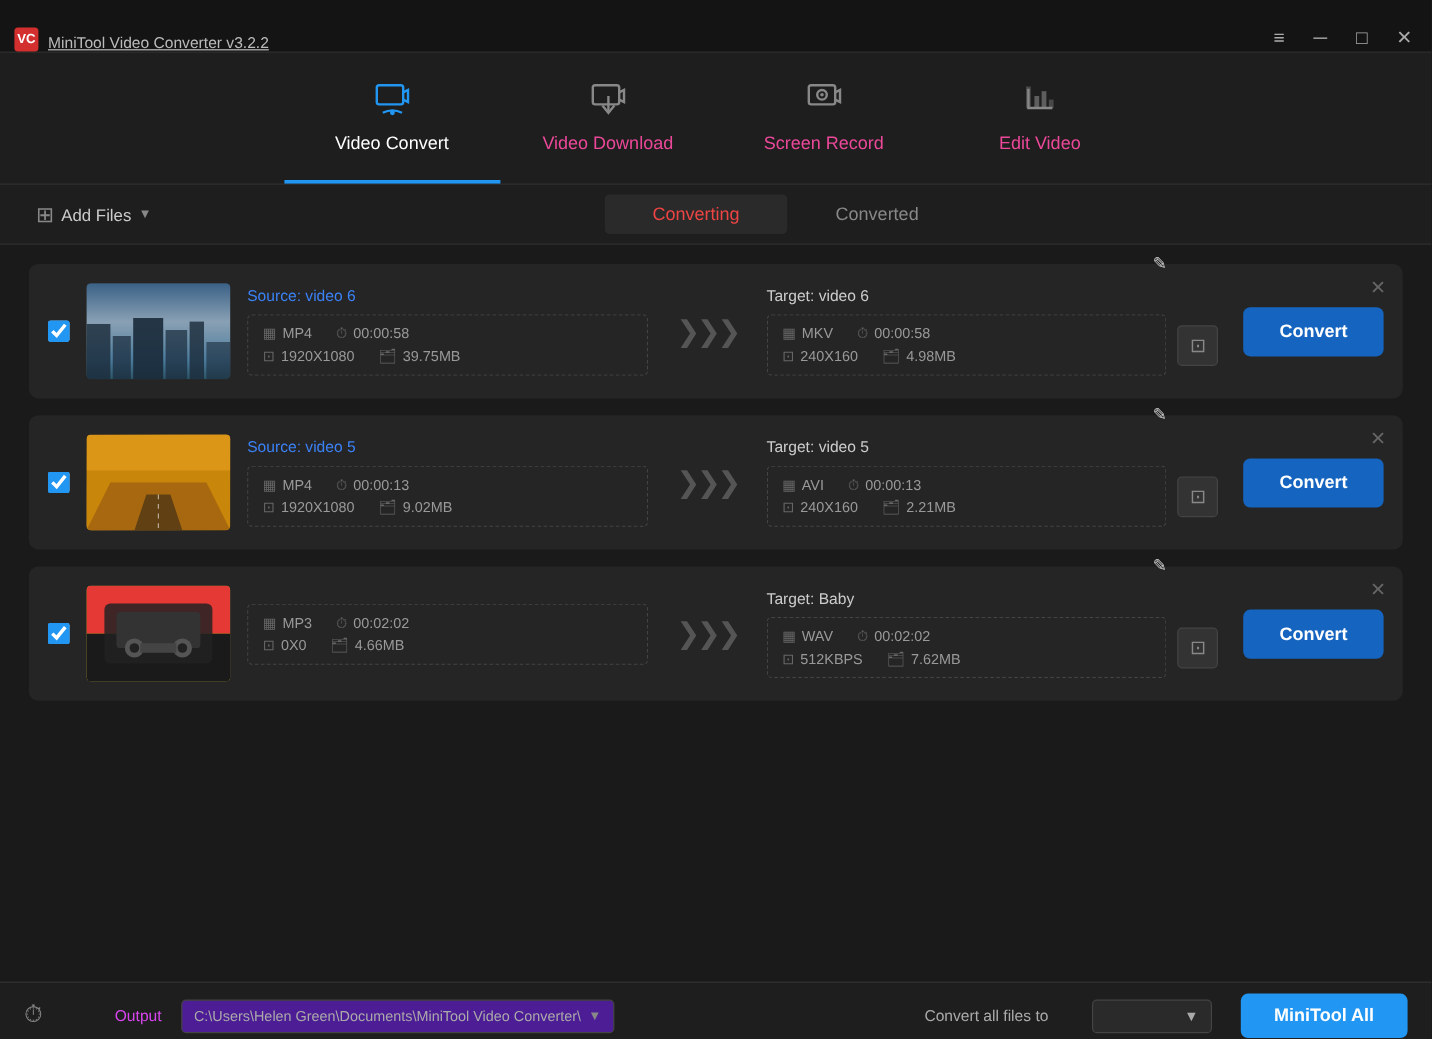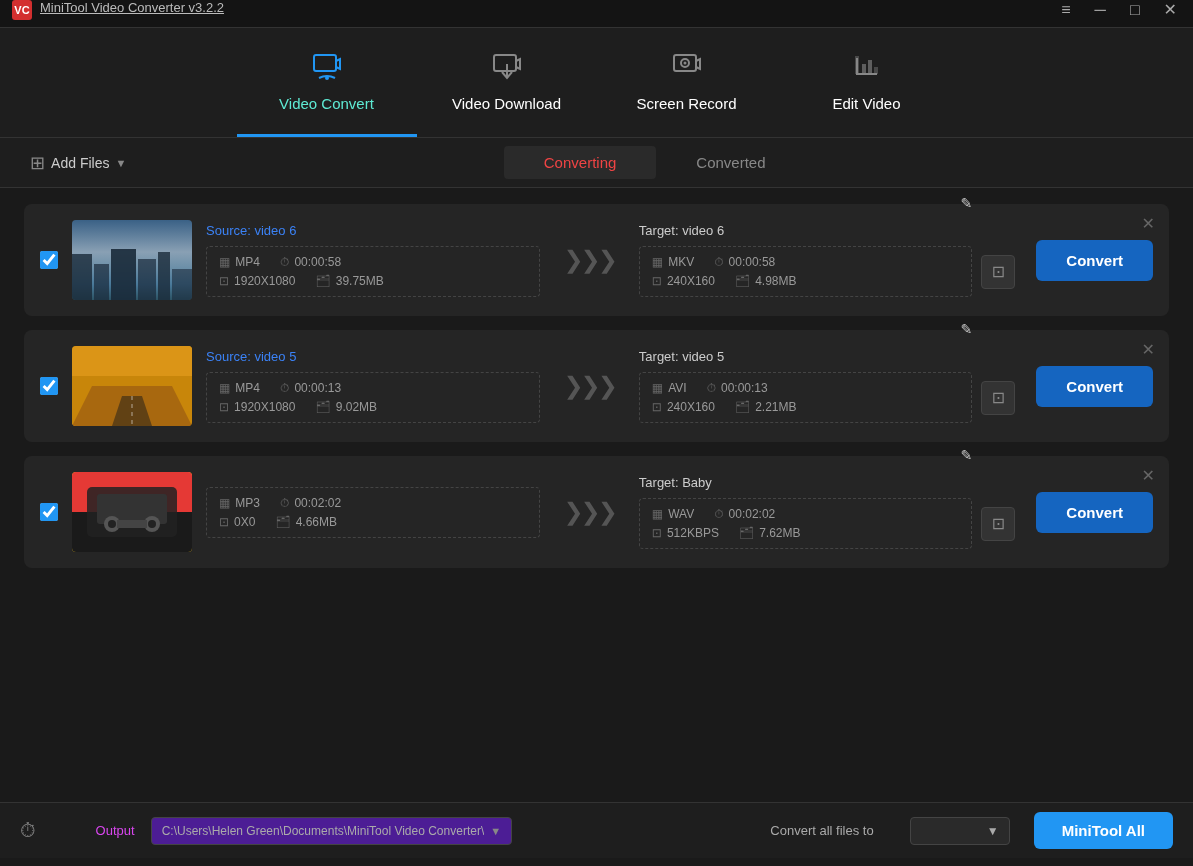--- a/index.html
+++ b/index.html
@@ -10,23 +10,23 @@
       font-size: 13px;
       width: 1193px;
       height: 866px;
       overflow: hidden;
       user-select: none;
     }
 
     
     .title-bar {
       background: #141414;
-      height: 28px;
-      display: flex;
-      align-items: flex-start;
+      height: 44px;
+      display: flex;
+      align-items: flex-end;
       padding: 0 12px;
       border-bottom: 1px solid #333;
     }
     .title-bar-logo {
       width: 20px;
       height: 20px;
       background: #d32f2f;
       border-radius: 3px;
       display: flex;
       align-items: center;
@@ -67,21 +67,21 @@
       border-bottom: 1px solid #333;
     }
     .nav-item {
       display: flex;
       flex-direction: column;
       align-items: center;
       justify-content: center;
       width: 180px;
       height: 100%;
       cursor: pointer;
-      color: #ffffff;
+      color: #ec4899;
       gap: 6px;
       border-bottom: 3px solid transparent;
       transition: color 0.2s;
     }
     .nav-item.active {
       color: #2196F3;
       border-bottom: 3px solid #2196F3;
     }
     .nav-icon {
       font-size: 28px;
@@ -419,21 +419,21 @@
 <div class="nav">
   <div class="nav-item active">
     <div class="nav-icon">
       <svg width="32" height="32" viewBox="0 0 32 32" fill="none">
         <rect x="3" y="5" width="22" height="16" rx="2" stroke="#2196F3" stroke-width="2" fill="none"></rect>
         <path d="M25 11 L29 9 L29 19 L25 17" stroke="#2196F3" stroke-width="2" fill="none"></path>
         <path d="M8 28 Q16 24 24 28" stroke="#2196F3" stroke-width="2" fill="none"></path>
         <circle cx="16" cy="28" r="2" fill="#2196F3"></circle>
       </svg>
     </div>
-    <div class="nav-label" style="color:#5eead4;">Video Convert</div>
+    <div class="nav-label" style="color:#ffffff;">Video Convert</div>
   </div>
   <div class="nav-item">
     <div class="nav-icon">
       <svg width="32" height="32" viewBox="0 0 32 32" fill="none">
         <rect x="3" y="5" width="22" height="16" rx="2" stroke="#888" stroke-width="2" fill="none"></rect>
         <path d="M25 11 L29 9 L29 19 L25 17" stroke="#888" stroke-width="2" fill="none"></path>
         <path d="M11 22 L16 28 L21 22" stroke="#888" stroke-width="2" fill="none"></path>
         <line x1="16" y1="14" x2="16" y2="28" stroke="#888" stroke-width="2"></line>
       </svg>
     </div>

